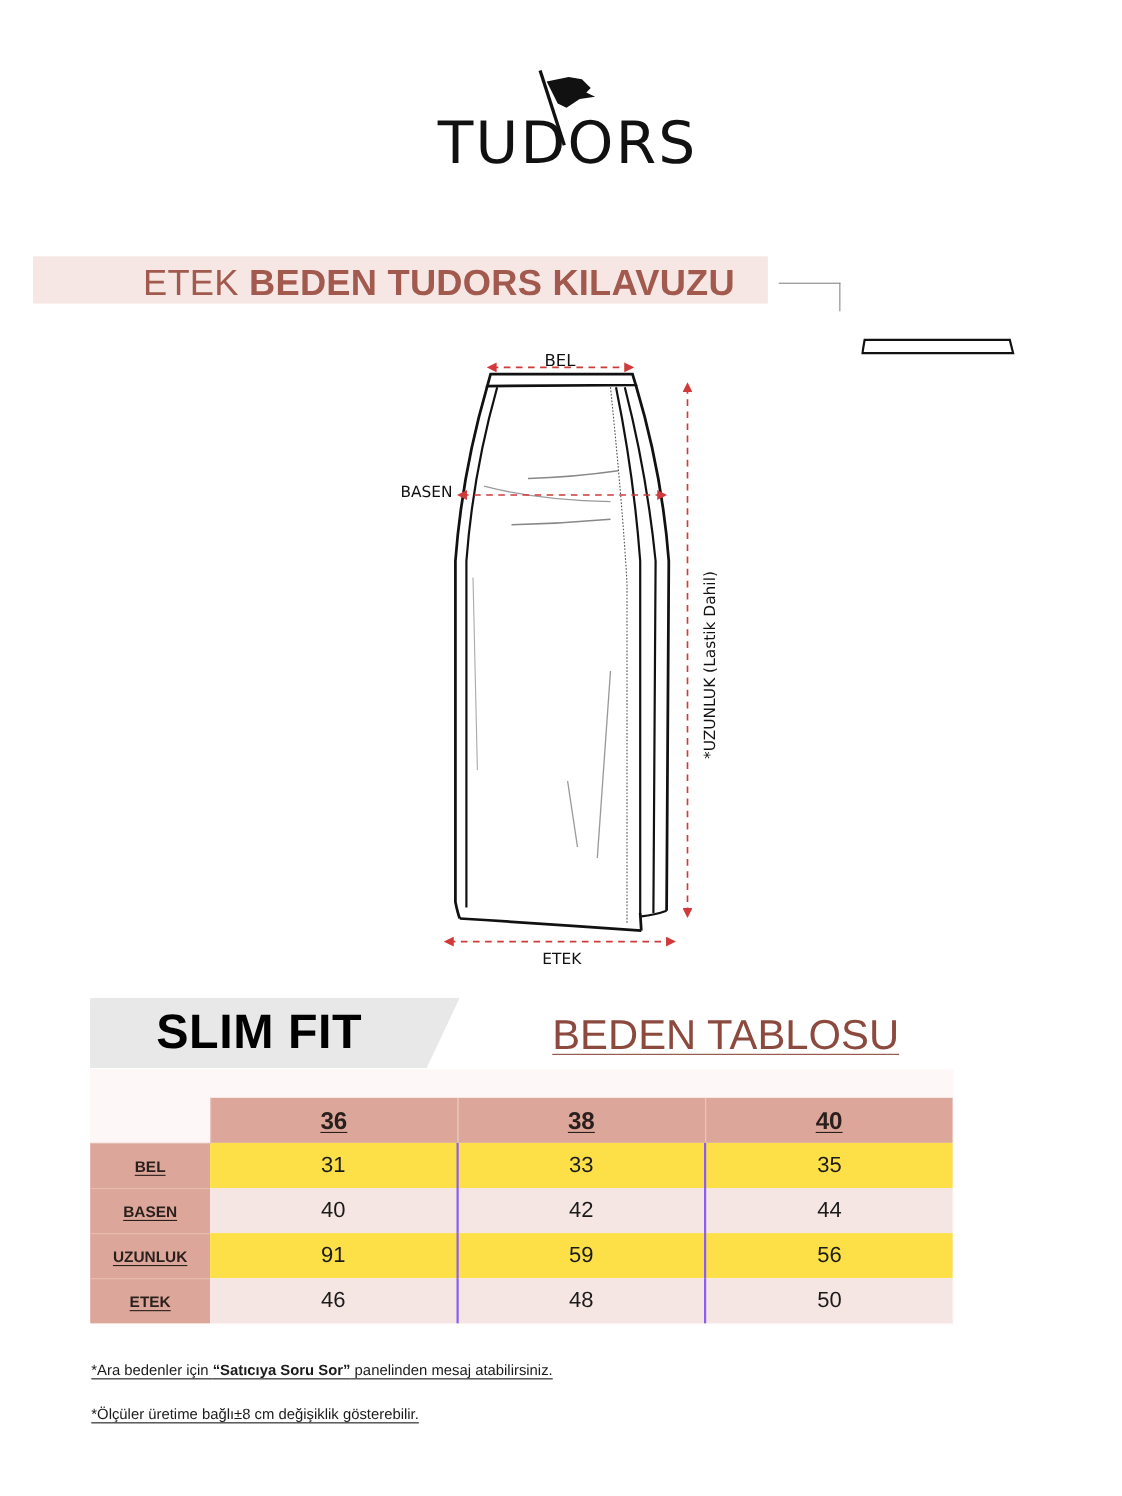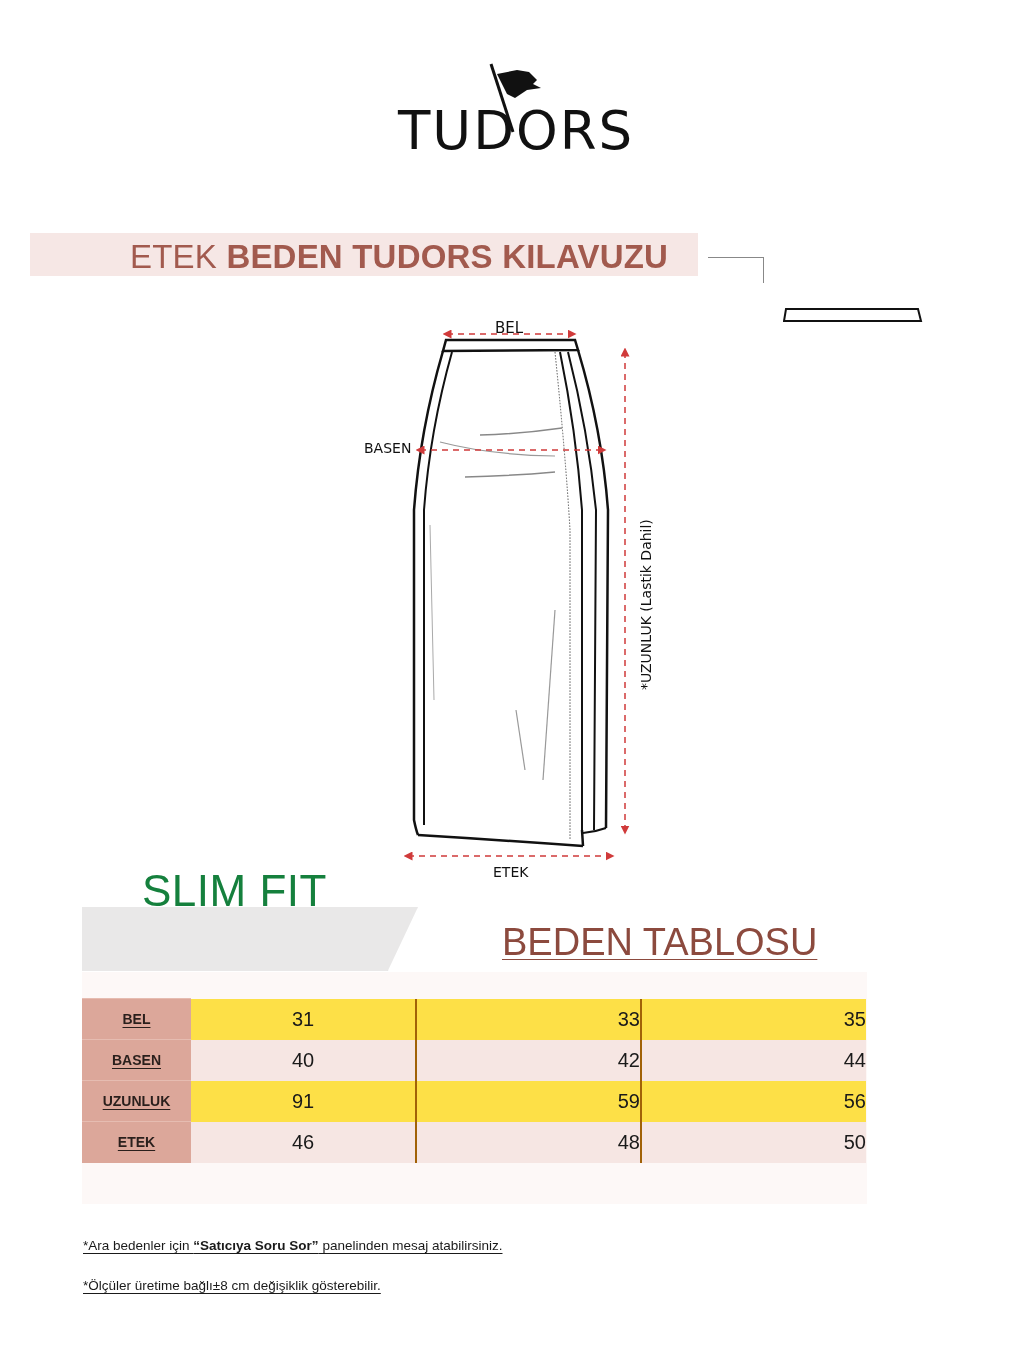--- a/index.html
+++ b/index.html
@@ -22,38 +22,38 @@
   
   .skirt-svg { position: absolute; left: 350px; top: 310px; width: 320px; height: 570px; }
   .lbl { position: absolute; font-size: 15px; color: #111; font-family: "DejaVu Sans", sans-serif; }
   .lbl-bel { left: 495px; top: 319px; }
   .lbl-basen { left: 364px; top: 440px; font-size: 14px; }
   .lbl-etek { left: 493px; top: 864px; font-size: 14px; }
   .lbl-uzun { left: 638px; top: 690px; font-size: 14px; transform-origin: 0 0; transform: rotate(-90deg); white-space: nowrap; }
 
   
   .slim-box { position: absolute; left: 82px; top: 907px; width: 336px; height: 64px; background: #e9e8e8; clip-path: polygon(0 0, 100% 0, 91% 100%, 0 100%); box-shadow: 0 2px 3px rgba(0,0,0,0.25); }
-  .slim-title { position: absolute; left: 142px; top: 866px; font-size: 44px; font-weight: 400; color: #15803d; letter-spacing: 0.5px; }
+  .slim-title { position: absolute; left: 142px; top: 914px; font-size: 44px; font-weight: 700; color: #000000; letter-spacing: 0.5px; }
   .beden-band { position: absolute; left: 395px; top: 916px; width: 472px; height: 48px; background: #f6e7e5; z-index: -1; }
   .beden-title { position: absolute; left: 502px; top: 921px; font-size: 38px; color: #8c4a3e; text-decoration: underline; text-decoration-thickness: 1px; text-underline-offset: 4px; }
 
   
   .table-bg { position: absolute; left: 82px; top: 972px; width: 785px; height: 232px; background: #fdf8f7; }
   .size-table { position: absolute; left: 82px; top: 998px; border-collapse: collapse; }
   .size-table td, .size-table th { height: 41px; text-align: center; vertical-align: middle; }
   .size-table th { background: #dca79a; font-size: 22px; font-weight: 700; color: #2a1f1c; height: 41px; }
   .size-table th.corner { background: transparent; width: 109px; }
   .size-table th.col { width: 225px; border-left: 1px solid #ecc6bd; }
   .size-table th span { text-decoration: underline; text-decoration-thickness: 1px; text-underline-offset: 3px; }
   .size-table td.rowhead { background: #dca79a; font-size: 14px; font-weight: 700; color: #2a1f1c; width: 109px; border-top: 1px solid #e6bcb1; }
   .size-table td.rowhead span { text-decoration: underline; text-underline-offset: 3px; }
   .size-table td.val { font-size: 20px; color: #1a1a1a; width: 225px; }
   .size-table tr.odd td.val { background: #fde047; }
   .size-table tr.even td.val { background: #f6e6e3; }
-  .size-table td.val.sep { border-left: 2px solid #a16207; text-align: right; }
+  .size-table td.val.sep { border-left: 2px solid #8b5cf6; }
 
   
   .note { position: absolute; left: 83px; font-size: 13.5px; color: #1a1a1a; text-decoration: underline; text-underline-offset: 3px; white-space: nowrap; }
   .note1 { top: 1238px; }
   .note2 { top: 1278px; }
   .note b { font-weight: 700; }
 </style>
 </head>
 <body>
 
@@ -118,20 +118,26 @@
 <div class="lbl lbl-uzun">*UZUNLUK (Lastik Dahil)</div>
 
 <div class="beden-band"></div>
 <div class="slim-box"></div>
 <div class="slim-title">SLIM FIT</div>
 <div class="beden-title">BEDEN TABLOSU</div>
 
 <div class="table-bg"></div>
 <table class="size-table">
   <tbody>
+      <tr>
+    <th class="corner"></th>
+    <th class="col"><span>36</span></th>
+    <th class="col"><span>38</span></th>
+    <th class="col"><span>40</span></th>
+  </tr>
   <tr class="odd">
     <td class="rowhead"><span>BEL</span></td>
     <td class="val">31</td>
     <td class="val sep">33</td>
     <td class="val sep">35</td>
   </tr>
   <tr class="even">
     <td class="rowhead"><span>BASEN</span></td>
     <td class="val">40</td>
     <td class="val sep">42</td>

